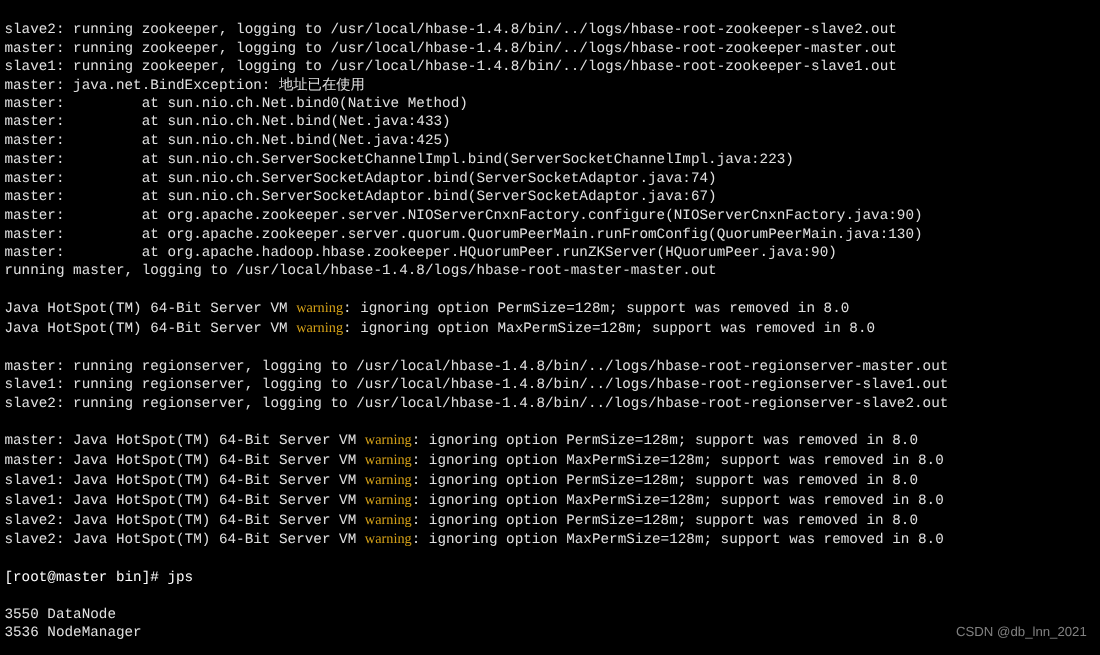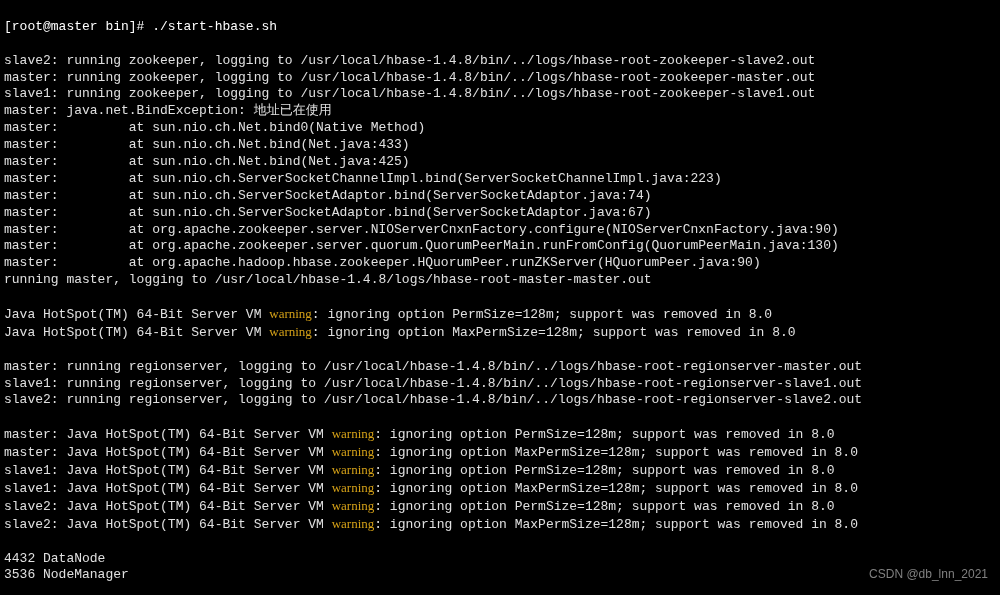--- a/index.html
+++ b/index.html
@@ -35,21 +35,21 @@
       right: 12px;
       color: #808080;
       font-family: Arial, sans-serif;
       font-size: 12px;
     }
   </style>
 </head>
 <body>
 
 <div class="terminal">
-<span class="line white">[root@master bin]# ./start-hbase.sh</span>
 <span id="lines-container"><span class="line">slave2: running zookeeper, logging to /usr/local/hbase-1.4.8/bin/../logs/hbase-root-zookeeper-slave2.out</span><span class="line">master: running zookeeper, logging to /usr/local/hbase-1.4.8/bin/../logs/hbase-root-zookeeper-master.out</span><span class="line">slave1: running zookeeper, logging to /usr/local/hbase-1.4.8/bin/../logs/hbase-root-zookeeper-slave1.out</span><span class="line">master: java.net.BindException: 地址已在使用</span><span class="line">master:         at sun.nio.ch.Net.bind0(Native Method)</span><span class="line">master:         at sun.nio.ch.Net.bind(Net.java:433)</span><span class="line">master:         at sun.nio.ch.Net.bind(Net.java:425)</span><span class="line">master:         at sun.nio.ch.ServerSocketChannelImpl.bind(ServerSocketChannelImpl.java:223)</span><span class="line">master:         at sun.nio.ch.ServerSocketAdaptor.bind(ServerSocketAdaptor.java:74)</span><span class="line">master:         at sun.nio.ch.ServerSocketAdaptor.bind(ServerSocketAdaptor.java:67)</span><span class="line">master:         at org.apache.zookeeper.server.NIOServerCnxnFactory.configure(NIOServerCnxnFactory.java:90)</span><span class="line">master:         at org.apache.zookeeper.server.quorum.QuorumPeerMain.runFromConfig(QuorumPeerMain.java:130)</span><span class="line">master:         at org.apache.hadoop.hbase.zookeeper.HQuorumPeer.runZKServer(HQuorumPeer.java:90)</span><span class="line">running master, logging to /usr/local/hbase-1.4.8/logs/hbase-root-master-master.out</span></span>
 <span id="warn-a-container"><span class="line"><span>Java HotSpot(TM) 64-Bit Server VM </span><span class="warning">warning</span><span>: ignoring option PermSize=128m; support was removed in 8.0</span></span><span class="line"><span>Java HotSpot(TM) 64-Bit Server VM </span><span class="warning">warning</span><span>: ignoring option MaxPermSize=128m; support was removed in 8.0</span></span></span>
 <span id="region-container"><span class="line">master: running regionserver, logging to /usr/local/hbase-1.4.8/bin/../logs/hbase-root-regionserver-master.out</span><span class="line">slave1: running regionserver, logging to /usr/local/hbase-1.4.8/bin/../logs/hbase-root-regionserver-slave1.out</span><span class="line">slave2: running regionserver, logging to /usr/local/hbase-1.4.8/bin/../logs/hbase-root-regionserver-slave2.out</span></span>
 <span id="warn-b-container"><span class="line"><span>master: Java HotSpot(TM) 64-Bit Server VM </span><span class="warning">warning</span><span>: ignoring option PermSize=128m; support was removed in 8.0</span></span><span class="line"><span>master: Java HotSpot(TM) 64-Bit Server VM </span><span class="warning">warning</span><span>: ignoring option MaxPermSize=128m; support was removed in 8.0</span></span><span class="line"><span>slave1: Java HotSpot(TM) 64-Bit Server VM </span><span class="warning">warning</span><span>: ignoring option PermSize=128m; support was removed in 8.0</span></span><span class="line"><span>slave1: Java HotSpot(TM) 64-Bit Server VM </span><span class="warning">warning</span><span>: ignoring option MaxPermSize=128m; support was removed in 8.0</span></span><span class="line"><span>slave2: Java HotSpot(TM) 64-Bit Server VM </span><span class="warning">warning</span><span>: ignoring option PermSize=128m; support was removed in 8.0</span></span><span class="line"><span>slave2: Java HotSpot(TM) 64-Bit Server VM </span><span class="warning">warning</span><span>: ignoring option MaxPermSize=128m; support was removed in 8.0</span></span></span>
-<span id="jps-container"><span class="line">4432 DataNode</span><span class="line">3536 NodeManager</span></span>
+<span class="line white">[root@master bin]# jps</span>
+<span id="jps-container"><span class="line">3550 DataNode</span><span class="line">3536 NodeManager</span></span>
 </div>
 
 <div class="watermark">CSDN @db_lnn_2021</div>
 
 </body></html>

